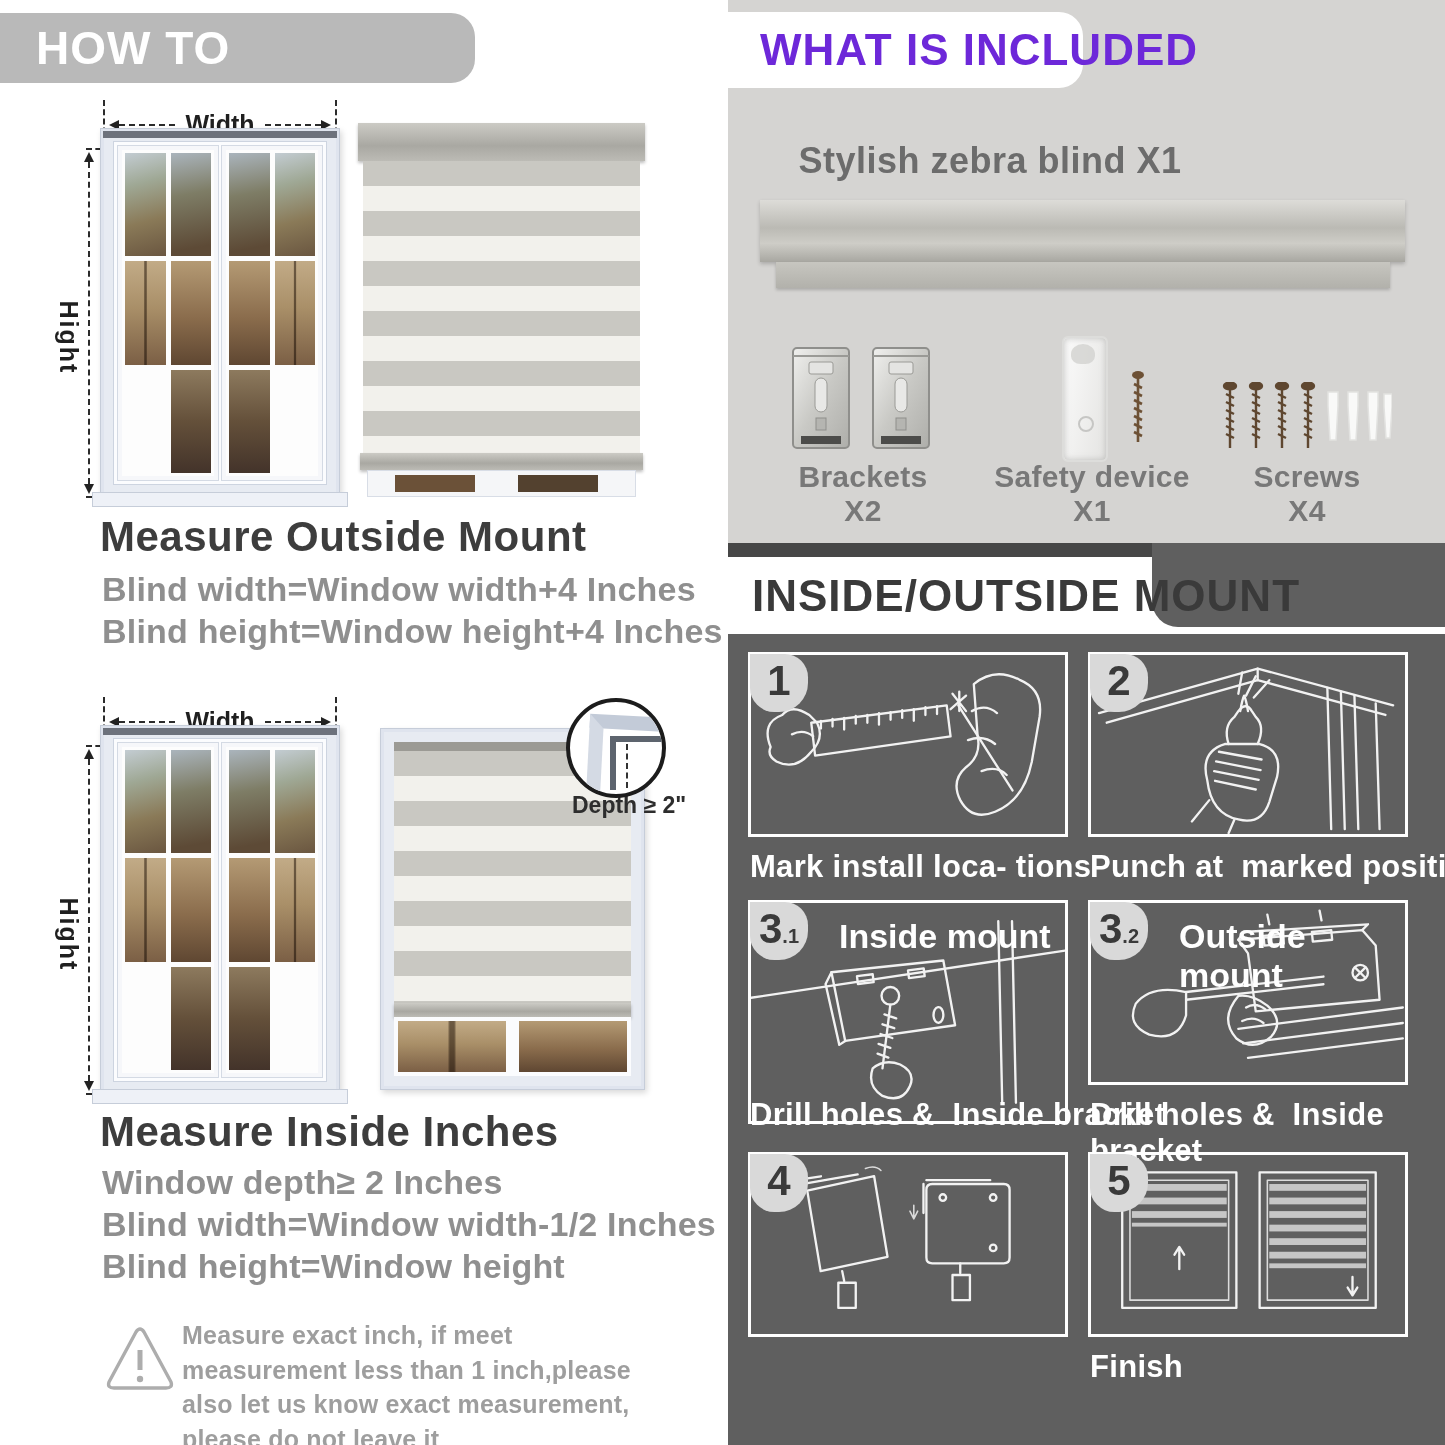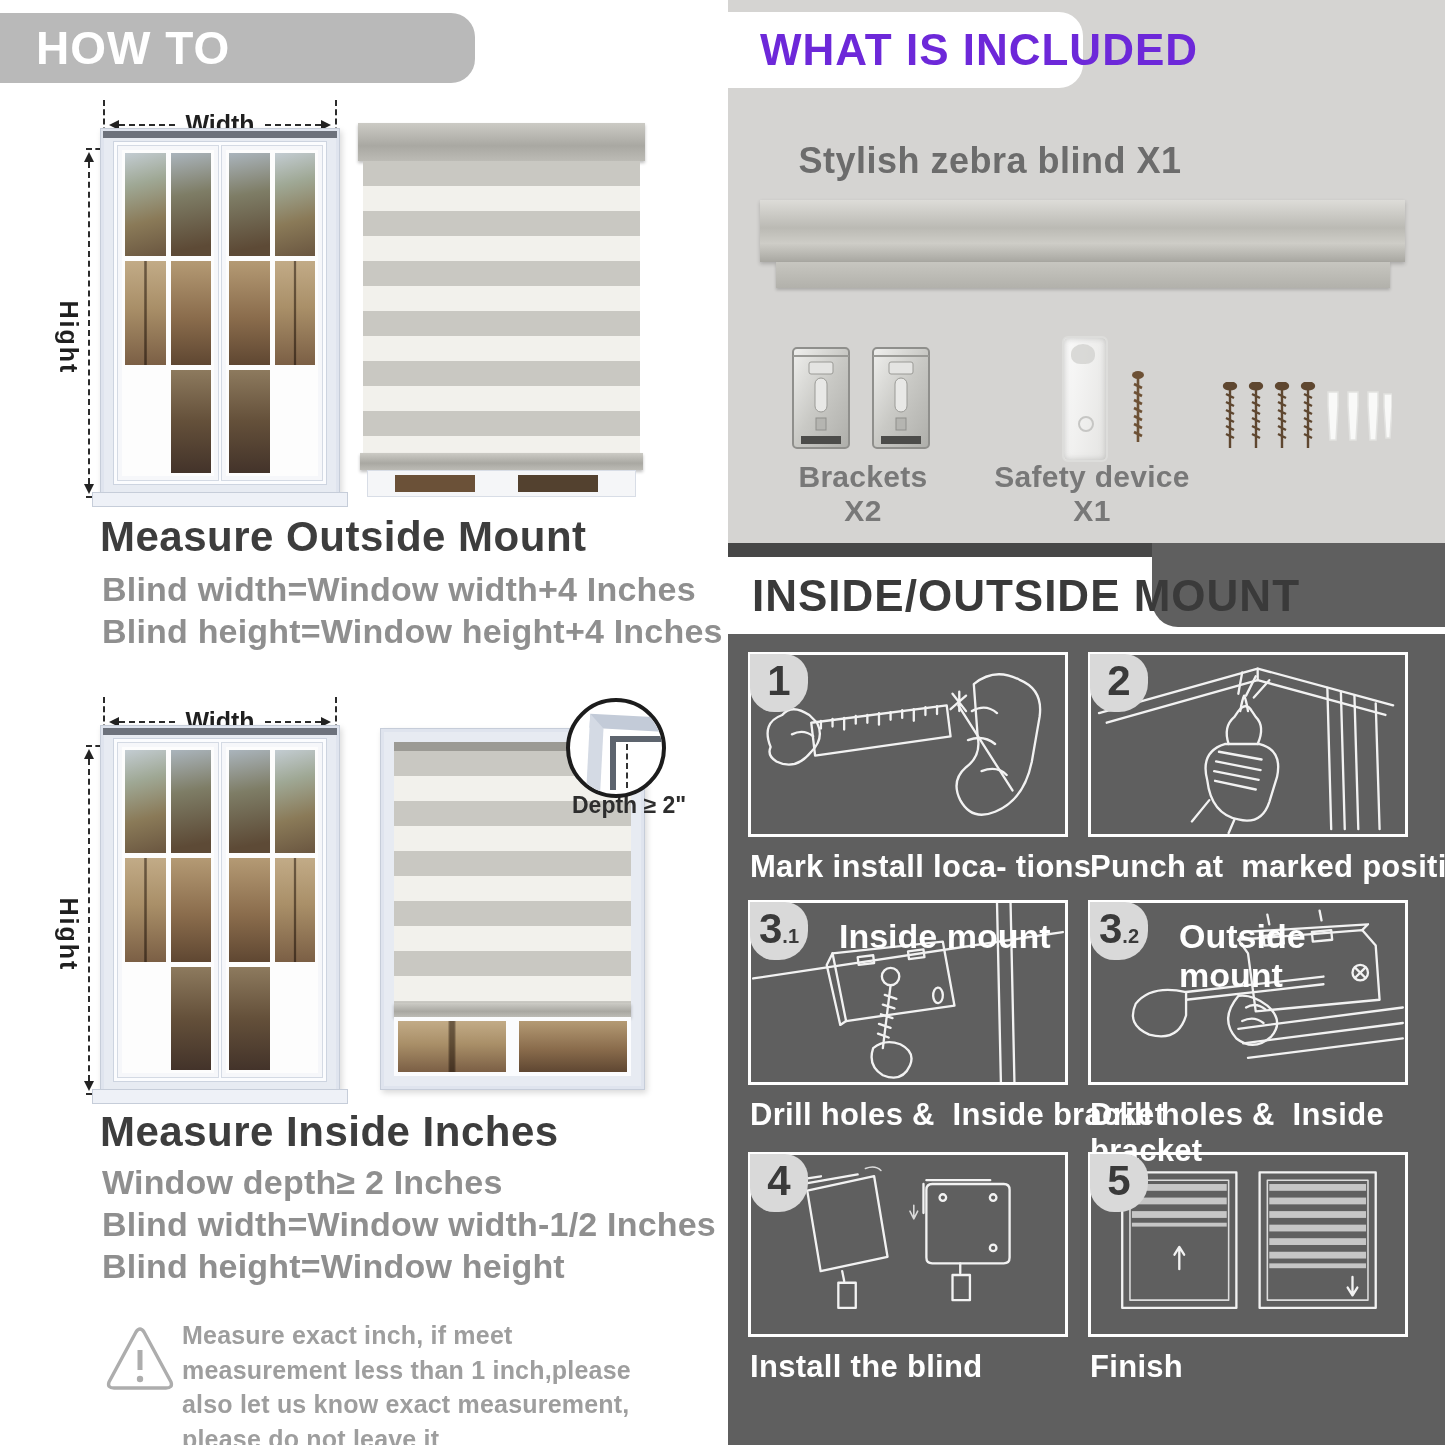--- a/index.html
+++ b/index.html
@@ -301,20 +301,21 @@
           </g>
       </g>
       <g fill="rgba(255,255,255,.85)" stroke="#e2e2e0" stroke-width="1.5">
         <path d="M106 10 h10 v14 l-2 34 h-6 l-2 -34 z"></path>
         <path d="M126 10 h10 v14 l-2 34 h-6 l-2 -34 z"></path>
         <path d="M146 10 h10 v14 l-2 34 h-6 l-2 -34 z"></path>
         <path d="M162 12 h8 v13 l-2 31 h-4 l-2 -31 z"></path>
       </g>
     </svg>
   </div>
+  <div class="abs inc-label" style="left:1232px;top:460px;width:150px;">Screws X4</div>
 
   <div class="abs mount-whiteband"></div>
   <div class="abs mount-darkcap"></div>
   <div class="abs mount-hdr">INSIDE/OUTSIDE MOUNT</div>
   <div class="abs mount-panel"></div>
 
   <div class="abs step" style="left:748px;top:652px;width:320px;height:185px;">
     <div class="art">
       <svg viewBox="0 0 320 185">
         <g class="ln">
@@ -346,21 +347,21 @@
           <path d="M118 130 Q110 100 136 92 L172 92 Q196 98 190 126 L182 152 Q174 176 150 170 Q122 164 118 130 Z"></path>
           <path d="M130 100 l44 8 M127 110 l46 9 M125 120 l46 9 M126 130 l42 9"></path>
           <path d="M120 150 l-18 22 M146 170 l-6 14"></path>
         </g>
       </svg>
     </div>
     <div class="badge"><span>2</span><span class="sub"></span></div>
   </div>
   <div class="abs step-caption" style="left:1090px;top:849px;">Punch at  marked position</div>
 
-  <div class="abs step" style="left:748px;top:900px;width:320px;height:185px;">
+  <div class="abs step" style="left:748px;top:900px;width:320px;height:224px;">
     <div class="art">
       <svg viewBox="0 0 320 185">
         <g class="ln">
           <path d="M0 78 L320 30"></path>
           <path d="M252 0 L256 185 M266 0 L270 185"></path>
           <path d="M82 52 L196 40 L208 106 L96 122 Z"></path>
           <path d="M82 52 L76 64 L90 126 L96 122"></path>
           <path d="M108 56 l16 -2 l1 8 l-16 2 z M160 50 l16 -2 l1 8 l-16 2 z"></path>
           <circle cx="142" cy="76" r="9"></circle>
           <path d="M186 96 a5 8 0 1 0 10 -1 a5 8 0 1 0 -10 1"></path>
@@ -410,21 +411,20 @@
           <circle cx="196" cy="44" r="3.4"></circle>
             <circle cx="248" cy="44" r="3.4"></circle>
             <circle cx="248" cy="96" r="3.4"></circle>
           <path d="M214 112 l0 10 M206 124 h18 v26 h-18 z"></path>
           <path d="M166 52 l0 12 m-4 -6 l4 8 l4 -8" class="lnthin"></path>
         </g>
       </svg>
     </div>
     <div class="badge"><span>4</span><span class="sub"></span></div>
   </div>
-  <div class="abs step-caption" style="left:750px;top:1349px;">Install the blind</div>
 
   <div class="abs step" style="left:1088px;top:1152px;width:320px;height:185px;">
     <div class="art">
       <svg viewBox="0 0 320 185">
         <g class="ln">
           <path d="M30 18 L148 18 L148 158 L30 158 Z"></path>
           <path d="M38 26 L140 26 L140 150 L38 150 Z" class="lnthin"></path>
         </g>
         <g class="fillw">
           <rect x="40" y="30" width="98" height="7"></rect>

